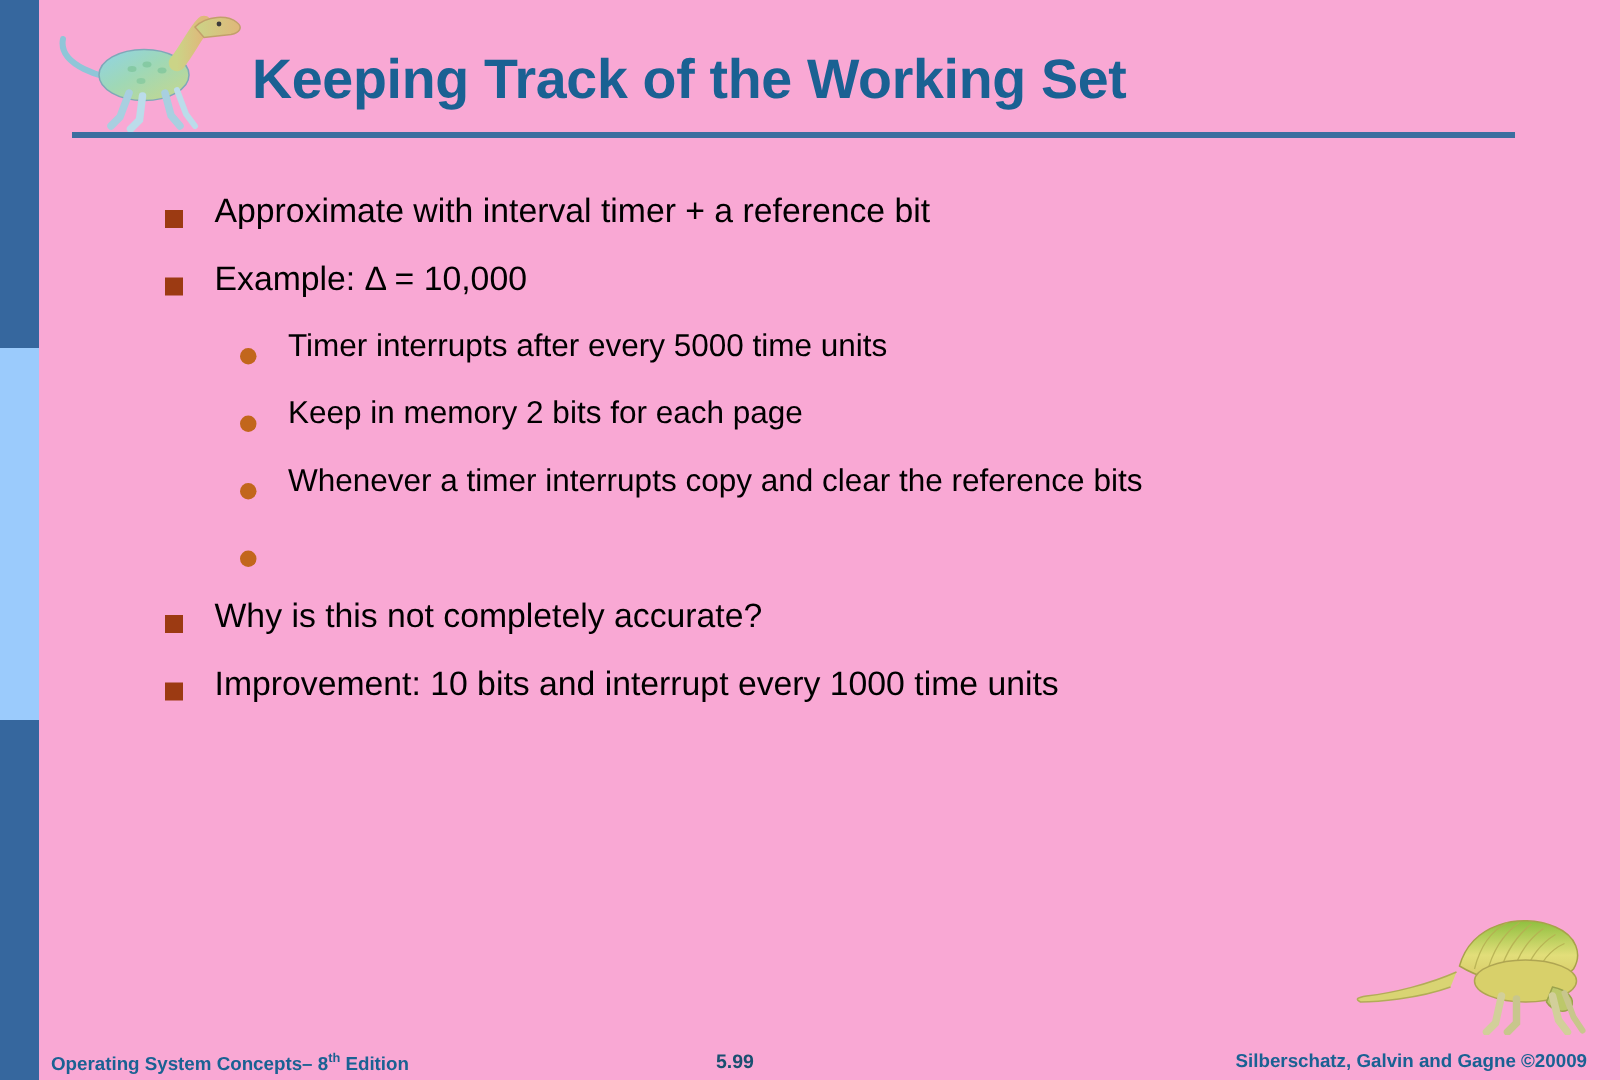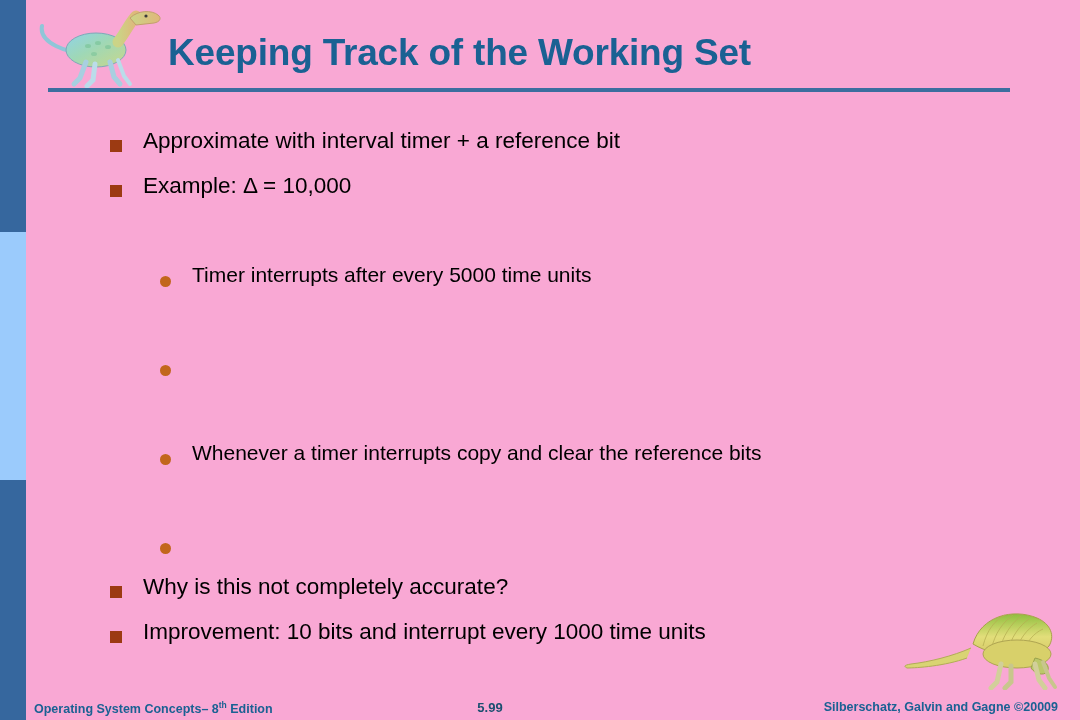--- a/index.html
+++ b/index.html
@@ -94,21 +94,20 @@
     position: absolute;
     left: 143px;
     top: 2px;
     white-space: nowrap;
     font-size: 22.5px;
   }
   
   .lvl2 {
     padding-left: 192px;
     height: 45px;
-    margin-top: 44px;
   }
   .lvl2 .marker {
     position: absolute;
     left: 160px;
     top: 14px;
     width: 11px;
     height: 11px;
     border-radius: 50%;
     background: #C2661C;
   }
@@ -224,20 +223,21 @@
       <span class="txt">Example: Δ = 10,000</span>
     </div>
 
     <div class="bullet lvl2">
       <span class="marker" style="background: rgb(194, 102, 28);"></span>
       <span class="txt">Timer interrupts after every 5000 time units</span>
     </div>
 
     <div class="bullet lvl2">
       <span class="marker" style="background: rgb(194, 102, 28);"></span>
+      <span class="txt">Keep in memory 2 bits for each page</span>
     </div>
 
     <div class="bullet lvl2">
       <span class="marker" style="background: rgb(194, 102, 28);"></span>
       <span class="txt">Whenever a timer interrupts copy and clear the reference bits</span>
     </div>
 
     <div class="bullet lvl2">
       <span class="marker" style="background: rgb(194, 102, 28);"></span>
     </div>

